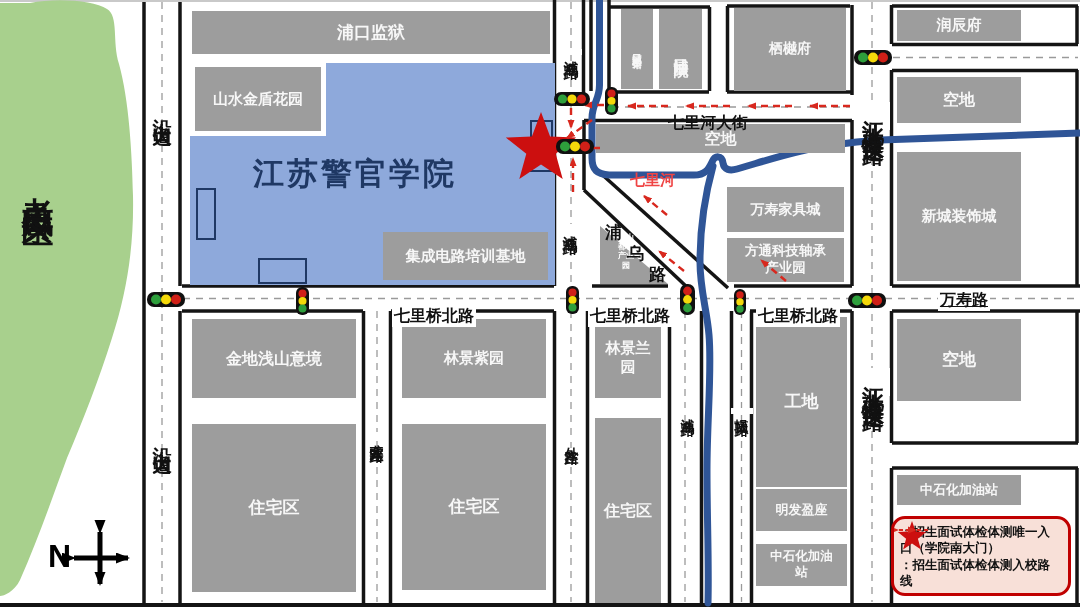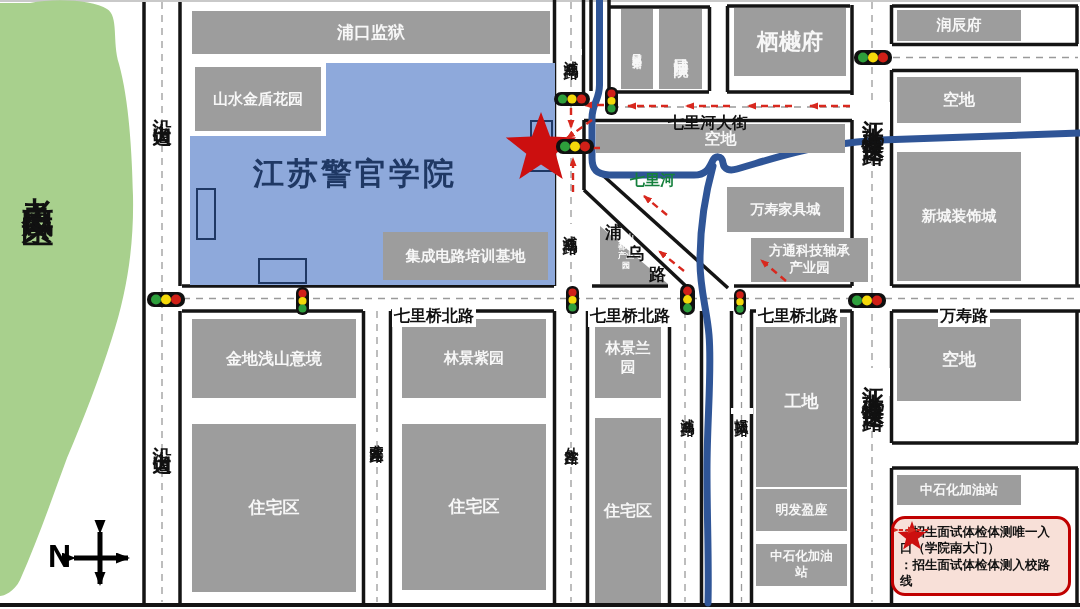--- a/index.html
+++ b/index.html
@@ -9,21 +9,21 @@
   #base{z-index:0;}
   #overlay{z-index:3;pointer-events:none;}
   .campus{position:absolute;z-index:1;background:#8EA9DB;}
   .blk{position:absolute;z-index:2;background:#9D9D9D;color:#F7F7F7;display:flex;
        align-items:center;justify-content:center;text-align:center;font-weight:bold;line-height:1.25;}
   .bldg{position:absolute;z-index:2;border:2px solid #1F3864;background:#8EA9DB;}
   .lbl{position:absolute;z-index:4;color:#111;font-weight:bold;white-space:nowrap;margin-top:16px;}
   .vt{writing-mode:vertical-rl;text-orientation:upright;white-space:normal;}
   .roadbg{background:#fff;padding:0 2px;}
   .campus-title{position:absolute;z-index:2;color:#1F3864;font-weight:bold;font-size:31px;letter-spacing:3px;white-space:nowrap;}
-  .river-lbl{color:#15803d;}
+  .river-lbl{color:#ef4444;}
   #legend{position:absolute;z-index:5;left:891px;top:516px;width:180px;height:80px;
           background:#F8E0D8;border:3px solid #C00000;border-radius:14px;box-sizing:border-box;
           padding:5px 6px 4px 6px;display:flex;flex-direction:column;justify-content:space-between;}
   .leg-row{display:flex;align-items:flex-start;gap:4px;}
   .leg-txt{font-size:12.5px;font-weight:bold;color:#111;line-height:1.3;text-align:left;}
   #compass-n{position:absolute;z-index:4;left:48px;top:538px;font-size:32px;font-weight:bold;color:#000;}
   .tiny-v{position:absolute;z-index:4;color:#fff;font-size:8px;font-weight:bold;width:18px;line-height:1.15;text-align:center;}
 </style>
 </head>
 <body>
@@ -141,27 +141,27 @@
   <div class="blk" style="left:195px;top:67px;width:126px;height:64px;font-size:15px;box-shadow:0 0 0 5px #fff;">山水金盾花园</div>
   <div class="blk" style="left:192px;top:11px;width:358px;height:43px;font-size:17px;">浦口监狱</div>
   <div class="blk" style="left:383px;top:232px;width:165px;height:48px;font-size:15px;">集成电路培训基地</div>
 
   <div class="blk" style="left:621px;top:9px;width:32px;height:80px;">
     <span class="vt" style="font-size:9.5px;letter-spacing:1px;">浦口区档案馆</span>
   </div>
   <div class="blk" style="left:659px;top:9px;width:43px;height:80px;">
     <span class="vt" style="font-size:15px;letter-spacing:1px;">浦口法院</span>
   </div>
-  <div class="blk" style="left:734px;top:8px;width:112px;height:68px;font-size:22px;">栖樾府</div>
+  <div class="blk" style="left:734px;top:8px;width:112px;height:83px;font-size:14px;font-family:Liberation Mono, monospace;">栖樾府</div>
   <div class="blk" style="left:897px;top:10px;width:124px;height:31px;font-size:15px;">润辰府</div>
   <div class="blk" style="left:897px;top:77px;width:124px;height:46px;font-size:16px;">空地</div>
   <div class="blk" style="left:596px;top:124px;width:249px;height:29px;font-size:16px;">空地</div>
   <div class="blk" style="left:897px;top:152px;width:124px;height:129px;font-size:15px;">新城装饰城</div>
   <div class="blk" style="left:727px;top:187px;width:117px;height:45px;font-size:14px;">万寿家具城</div>
-  <div class="blk" style="left:727px;top:238px;width:117px;height:44px;font-size:13.5px;padding:0;margin-left:24px;">
+  <div class="blk" style="left:727px;top:238px;width:117px;height:44px;font-size:13.5px;padding:0;">
     <span style="display:inline-block;width:92px;">方通科技轴承产业园</span>
   </div>
   <div class="tiny-v" style="left:617px;top:233px;">顶山都市产业园</div>
 
   <div class="blk" style="left:192px;top:319px;width:164px;height:79px;font-size:16px;">金地浅山意境</div>
   <div class="blk" style="left:192px;top:424px;width:164px;height:168px;font-size:17px;">住宅区</div>
   <div class="blk" style="left:402px;top:319px;width:144px;height:79px;font-size:15px;">林景紫园</div>
   <div class="blk" style="left:402px;top:424px;width:144px;height:166px;font-size:17px;">住宅区</div>
   <div class="blk" style="left:595px;top:318px;width:66px;height:80px;font-size:15px;padding:0;">
     <span style="display:inline-block;width:50px;text-align:center;">林景兰园</span>
@@ -278,21 +278,21 @@
   <div class="lbl vt" style="left:16px;top:156px;font-size:32px;letter-spacing:5px;">老山风景区</div>
   <div class="lbl vt" style="left:149px;top:88px;font-size:19px;letter-spacing:3px;">沿山大道</div>
   <div class="lbl vt" style="left:149px;top:416px;font-size:19px;letter-spacing:3px;">沿山大道</div>
   <div class="lbl vt roadbg" style="left:559px;top:33px;font-size:15px;letter-spacing:2px;">浦乌路</div>
   <div class="lbl vt roadbg" style="left:558px;top:208px;font-size:15px;letter-spacing:2px;">浦乌路</div>
   <div class="lbl" style="left:668px;top:97px;font-size:16px;">七里河大街</div>
   <div class="lbl river-lbl" style="left:630px;top:155px;font-size:15px;z-index:4;position:absolute;font-weight:bold;">七里河</div>
   <div class="lbl roadbg" style="left:392px;top:290px;font-size:16px;">七里桥北路</div>
   <div class="lbl roadbg" style="left:588px;top:290px;font-size:16px;">七里桥北路</div>
   <div class="lbl roadbg" style="left:756px;top:290px;font-size:16px;">七里桥北路</div>
-  <div class="lbl roadbg" style="left:938px;top:290px;font-size:16px;">万寿路</div>
+  <div class="lbl roadbg" style="left:938px;top:274px;font-size:16px;text-decoration:underline;">万寿路</div>
   <div class="lbl vt roadbg" style="left:856px;top:86px;font-size:22px;letter-spacing:4px;">江北大道快速路</div>
   <div class="lbl vt roadbg" style="left:856px;top:352px;font-size:22px;letter-spacing:4px;">江北大道快速路</div>
   <div class="lbl vt roadbg" style="left:366px;top:416px;font-size:14px;letter-spacing:2px;">龚家洼路</div>
   <div class="lbl vt roadbg" style="left:561px;top:420px;font-size:14px;letter-spacing:2px;">外庄路</div>
   <div class="lbl vt roadbg" style="left:677px;top:392px;font-size:14px;letter-spacing:2px;">浦乌路</div>
   <div class="lbl vt roadbg" style="left:731px;top:392px;font-size:14px;letter-spacing:2px;">堤顶路</div>
 
   <div class="lbl" style="left:605px;top:205px;font-size:17px;">浦</div>
   <div class="lbl" style="left:627px;top:226px;font-size:17px;">乌</div>
   <div class="lbl" style="left:649px;top:247px;font-size:17px;">路</div>

